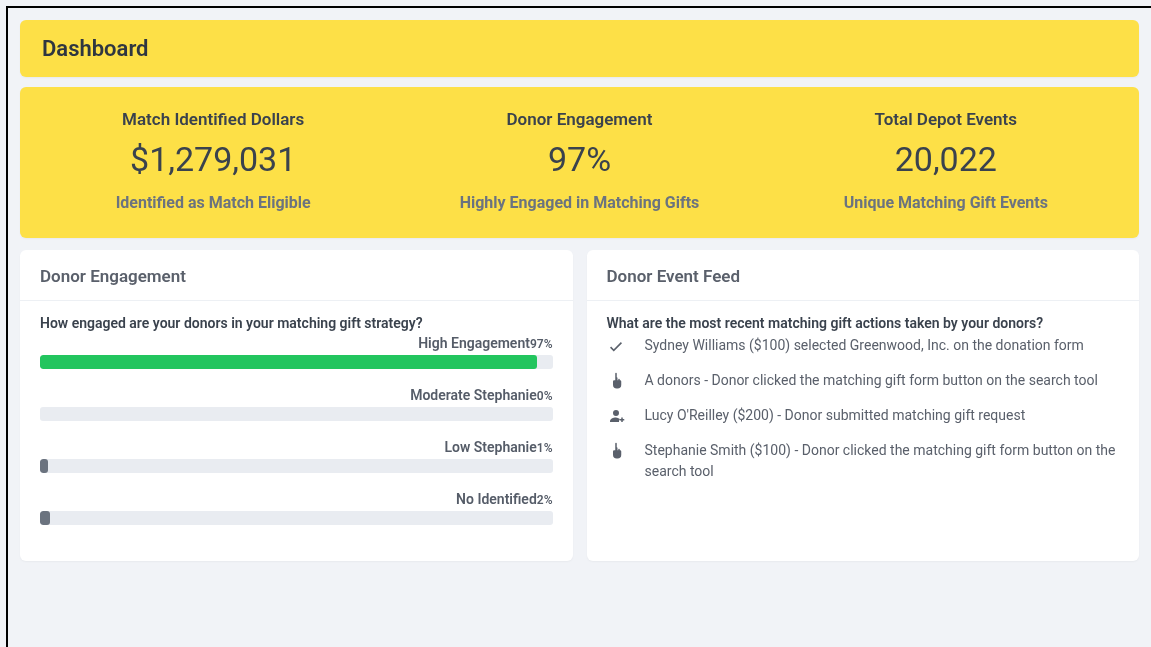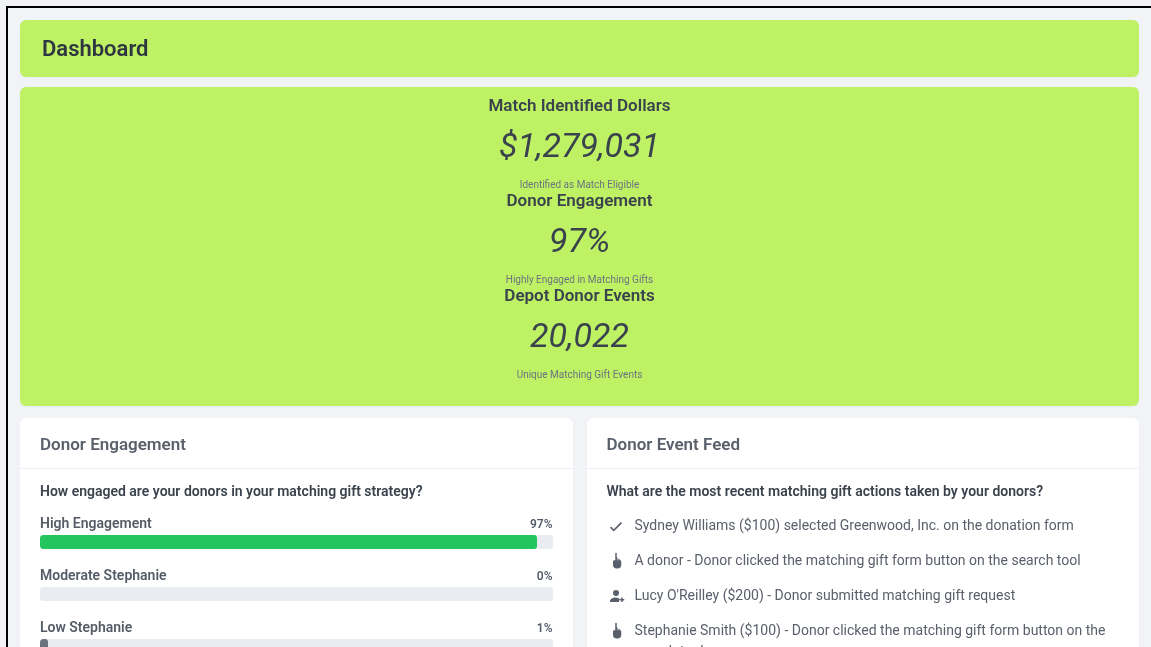--- a/index.html
+++ b/index.html
@@ -9,60 +9,59 @@
     padding: 6px;
   }
   .frame {
     border: 2px solid #000;
     background: #f1f3f7;
     width: 1147px;
     height: 643px;
     overflow: hidden;
   }
   .header {
-    background: #bef264;
+    background: #fde047;
     border-radius: 6px;
     margin: 12px 12px 10px 12px;
     padding: 16px 22px;
     box-shadow: 0 1px 2px rgba(0,0,0,0.04);
   }
   .header h1 {
     font-size: 22px;
     font-weight: 600;
     color: #2f3640;
   }
   .metrics {
-    background: #bef264;
+    background: #fde047;
     border-radius: 6px;
     margin: 0 12px 12px 12px;
-    padding: 8px 10px 26px 10px;
+    padding: 22px 10px 26px 10px;
     display: flex;
     box-shadow: 0 1px 2px rgba(0,0,0,0.04);
-    flex-direction: column;
   }
   .metric {
     flex: 1;
     text-align: center;
   }
   .metric-title {
     font-size: 17px;
     font-weight: 600;
     color: #3a424d;
     margin-bottom: 10px;
   }
   .metric-value {
     font-size: 34px;
     font-weight: 400;
     color: #3a424d;
     margin-bottom: 14px;
-    font-style: italic;
   }
   .metric-sub {
-    font-size: 10px;
+    font-size: 16px;
     color: #6b737f;
+    font-weight: bold;
   }
   .cols {
     display: flex;
     gap: 14px;
     margin: 0 12px;
   }
   .card {
     background: #fff;
     border-radius: 6px;
     flex: 1;
@@ -80,28 +79,28 @@
     font-weight: 600;
     color: #5a606b;
   }
   .card-body {
     padding: 14px 20px 18px 20px;
   }
   .question {
     font-size: 14px;
     font-weight: 600;
     color: #3a424d;
-    margin-bottom: 16px;
+    margin-bottom: 4px;
   }
   .bar-row {
     margin-bottom: 18px;
   }
   .bar-label-line {
     display: flex;
-    justify-content: space-between;
+    justify-content: flex-end;
     align-items: flex-end;
     margin-bottom: 4px;
   }
   .bar-label {
     font-size: 14px;
     font-weight: 600;
     color: #555c68;
   }
   .bar-pct {
     font-size: 12px;
@@ -114,21 +113,21 @@
     border-radius: 3px;
     overflow: hidden;
   }
   .bar-fill {
     height: 100%;
     border-radius: 3px;
   }
   .feed-item {
     display: flex;
     align-items: flex-start;
-    gap: 10px;
+    gap: 20px;
     margin-bottom: 14px;
     font-size: 14px;
     color: #5a606b;
     line-height: 1.5;
   }
   .feed-icon {
     flex: 0 0 18px;
     width: 18px;
     height: 18px;
     margin-top: 2px;
@@ -150,21 +149,21 @@
       <div class="metric-title">Match Identified Dollars</div>
       <div class="metric-value">$1,279,031</div>
       <div class="metric-sub">Identified as Match Eligible</div>
     </div>
     <div class="metric">
       <div class="metric-title">Donor Engagement</div>
       <div class="metric-value">97%</div>
       <div class="metric-sub">Highly Engaged in Matching Gifts</div>
     </div>
     <div class="metric">
-      <div class="metric-title">Depot Donor Events</div>
+      <div class="metric-title">Total Depot Events</div>
       <div class="metric-value">20,022</div>
       <div class="metric-sub">Unique Matching Gift Events</div>
     </div>
   </div>
 
   <div class="cols">
     <div class="card">
       <div class="card-header">
         <h2>Donor Engagement</h2>
       </div>
@@ -225,21 +224,21 @@
                 </svg>
               </span>
               <span class="feed-text">Sydney Williams ($100) selected Greenwood, Inc. on the donation form</span>
             </div>
             <div class="feed-item">
               <span class="feed-icon">
                 <svg viewBox="0 0 24 24" fill="currentColor">
                   <path d="M13 2a1 1 0 0 0-2 0v9H9.5a1.5 1.5 0 0 0-1.5 1.5V17a5 5 0 0 0 5 5h1a5 5 0 0 0 5-5v-4.5A1.5 1.5 0 0 0 17.5 11H17v-1a1 1 0 0 0-2 0v1h-1V8a1 1 0 0 0-1-1V2z"></path>
                 </svg>
               </span>
-              <span class="feed-text">A donor - Donor clicked the matching gift form button on the search tool</span>
+              <span class="feed-text">A donors - Donor clicked the matching gift form button on the search tool</span>
             </div>
             <div class="feed-item">
               <span class="feed-icon">
                 <svg viewBox="0 0 24 24" fill="currentColor">
                   <path d="M12 12a4 4 0 1 0-4-4 4 4 0 0 0 4 4zm0 2c-4 0-8 2-8 5v1h12v-1c0-1.1.4-2.1 1.1-3A12.7 12.7 0 0 0 12 14zm7 0v2h-2v2h2v2h2v-2h2v-2h-2v-2z"></path>
                 </svg>
               </span>
               <span class="feed-text">Lucy O'Reilley ($200) - Donor submitted matching gift request</span>
             </div>
             <div class="feed-item">

